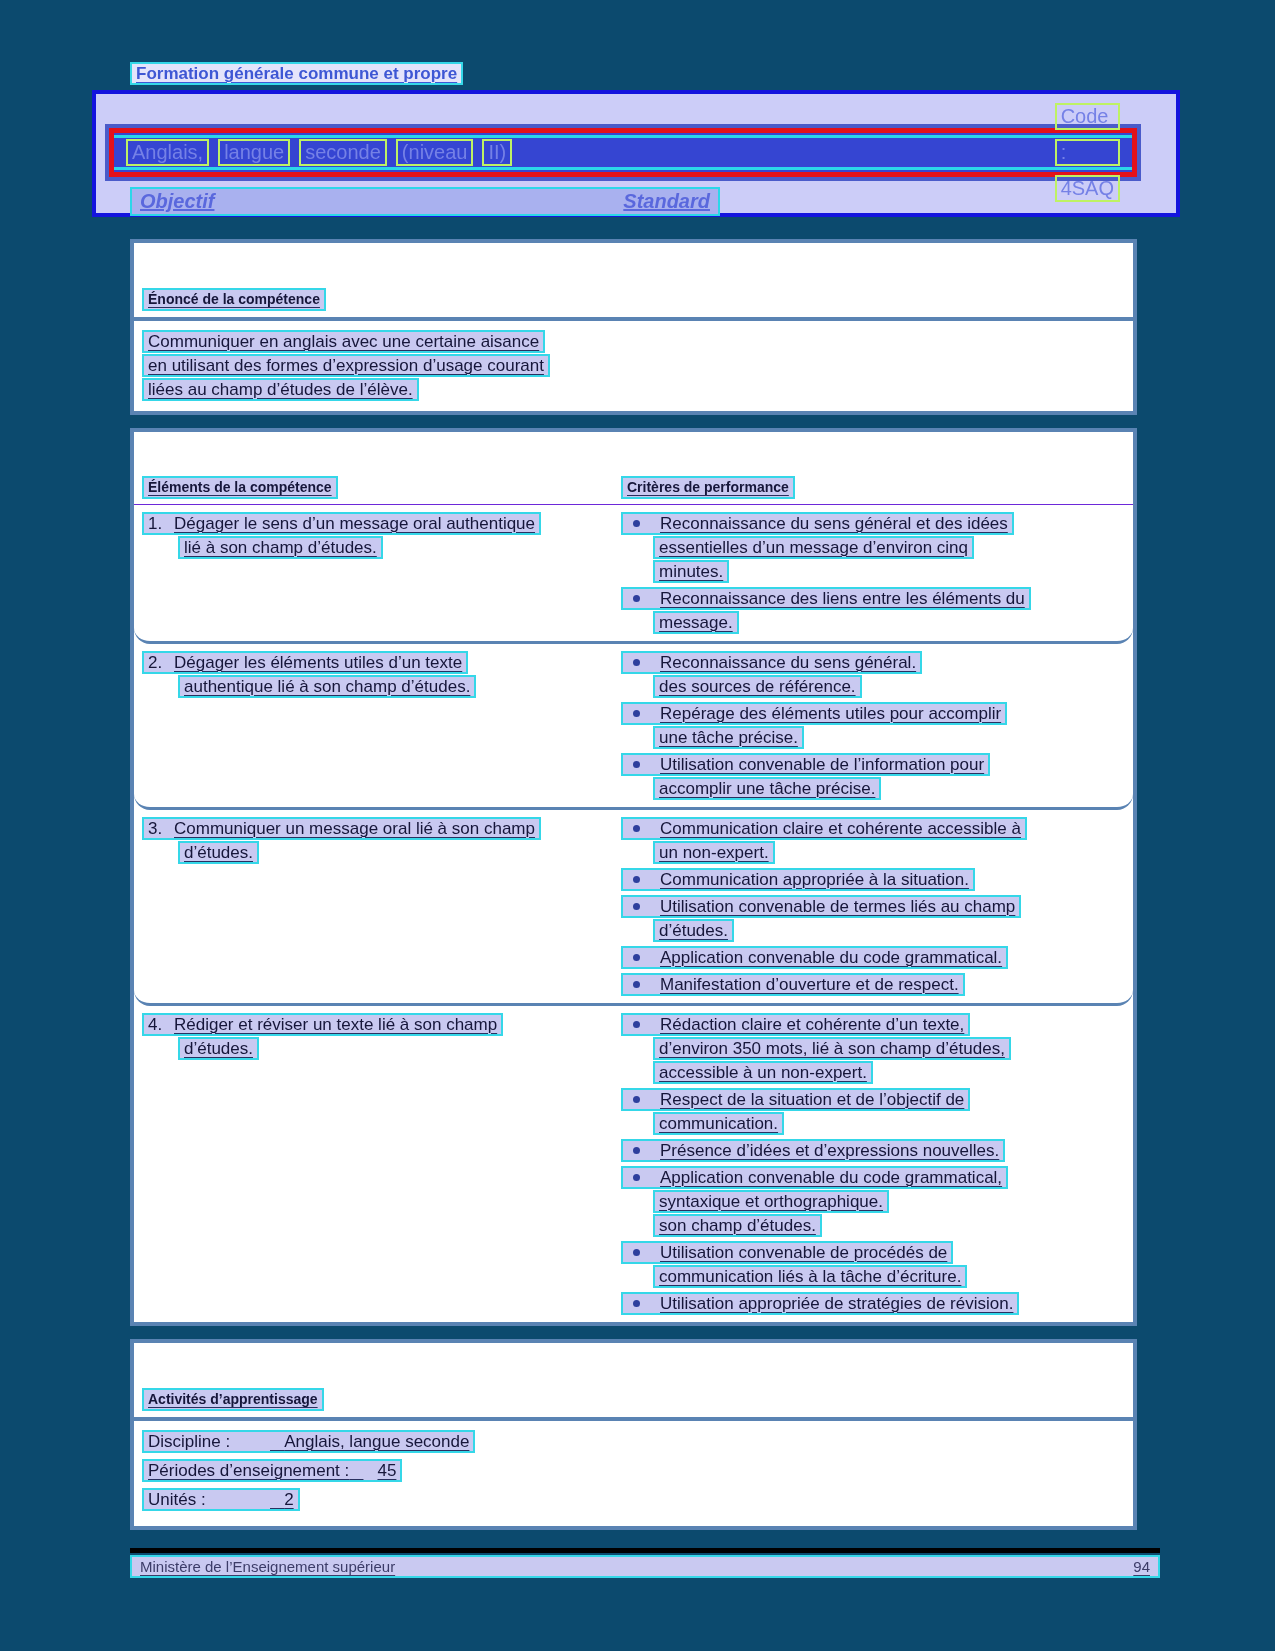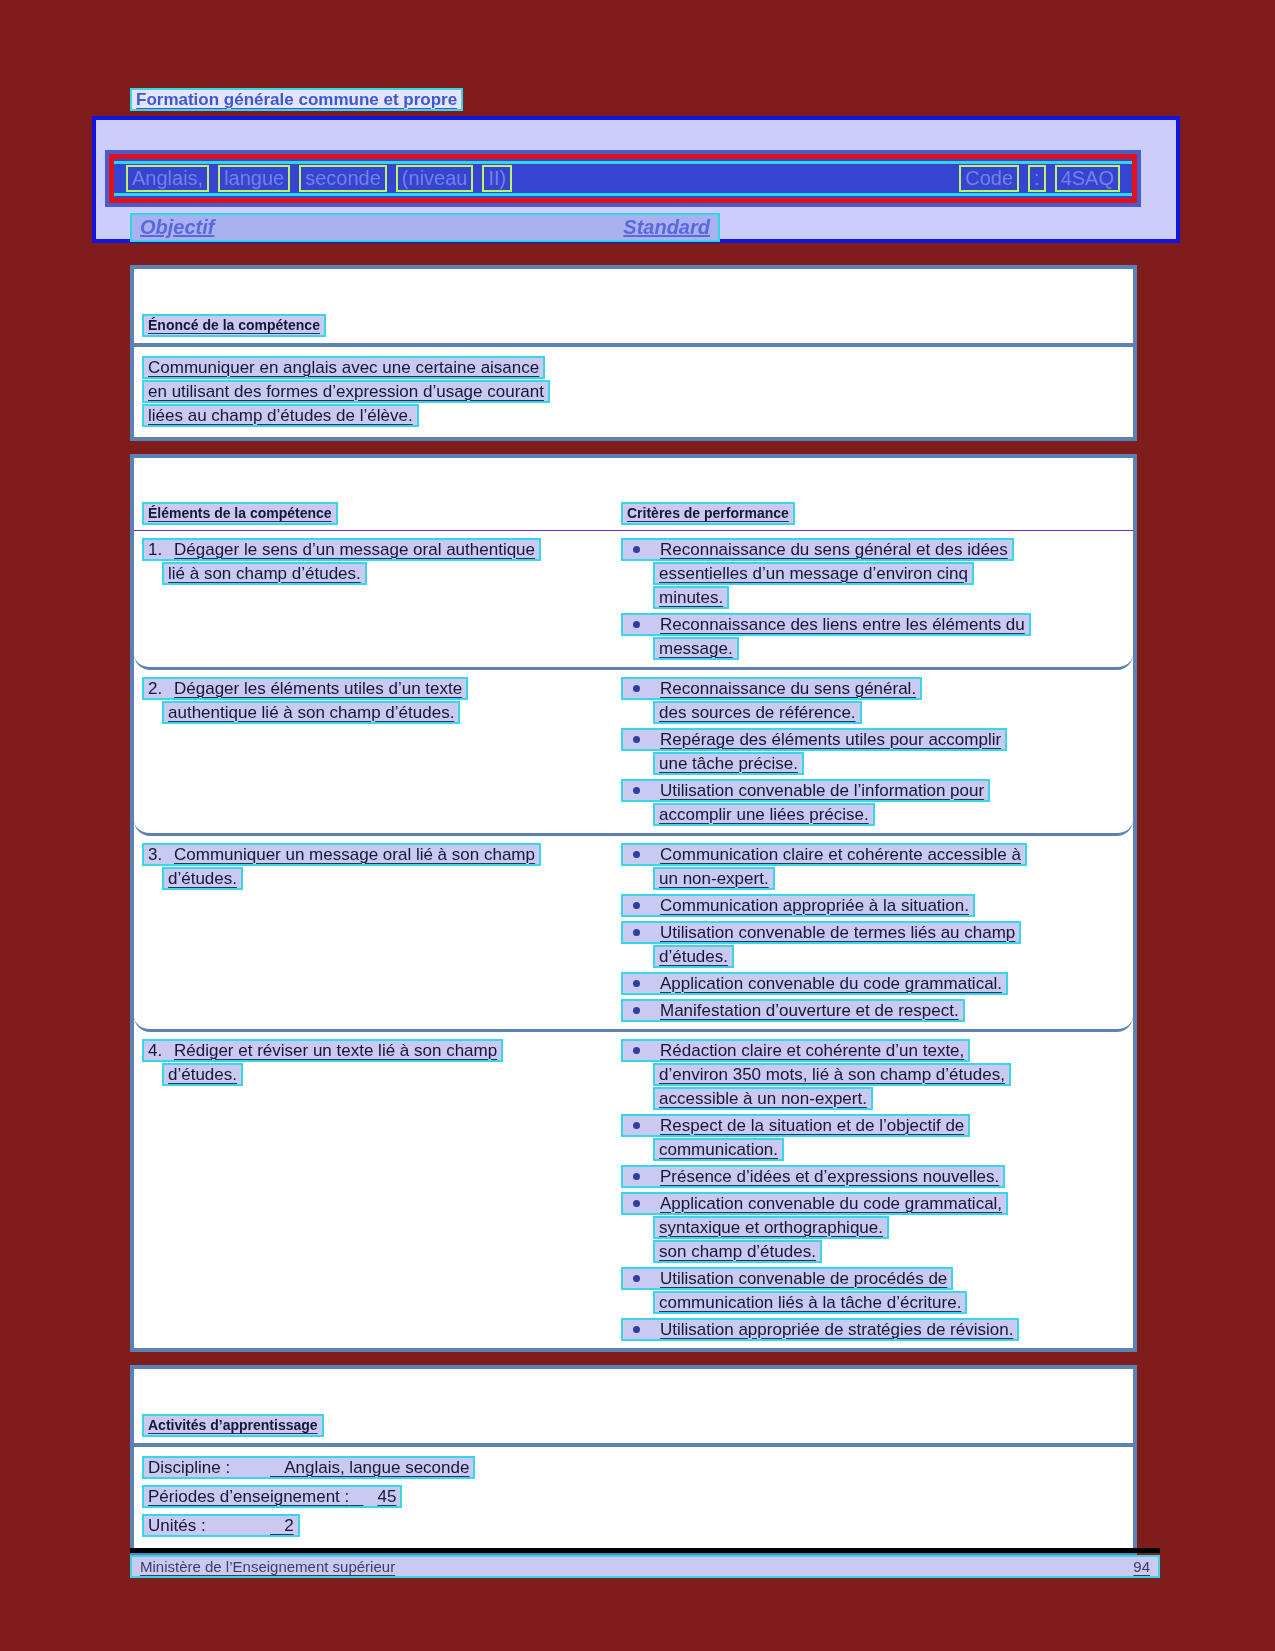--- a/index.html
+++ b/index.html
@@ -1,18 +1,18 @@
 <!DOCTYPE html>
 <html><head>
 <meta charset="utf-8">
 <style>
   html,body { margin:0; padding:0; background:#ffffff; }
   .doc {
     position:relative; width:1275px; height:1651px; overflow:hidden;
-    background:#7f1d1d; box-sizing:border-box; padding-top:88px;
+    background:#0c4a6e; box-sizing:border-box; padding-top:62px;
     font-family:"Liberation Sans", sans-serif; color:#16163a;
   }
   
   .hl {
     display:inline-block; background:#c9c9f1; border:2px solid #35d7e8;
     padding:0 4px; line-height:19px; font-size:17px;
     text-decoration:underline; text-decoration-thickness:1px; text-underline-offset:3px;
     text-decoration-color:#2a3060; white-space:nowrap;
   }
   .line { margin-bottom:1px; }
@@ -49,21 +49,21 @@
   .box { margin:13px 0 0 130px; width:1007px; box-sizing:border-box; border:4px solid #5a83b3; background:#fff; }
   .box.enonce { margin-top:22px; }
   .box-header { padding:7px 8px 6px; border-bottom:4px solid #5a83b3; }
   .box-body { padding:9px 8px; }
 
   
   .thead { display:grid; grid-template-columns:479px 1fr; padding:6px 8px 5px; border-bottom:1px solid #6d28d9; }
   .trow  { display:grid; grid-template-columns:479px 1fr; padding:7px 8px 6px; border-bottom:3px solid #5a83b3;border-radius:16px; }
   .trow:last-child { border-bottom:none; }
   .num { display:inline-block; width:26px; }
-  .el-line.cont { margin-left:20px; }
+  .el-line.cont { margin-left:36px; }
   .cr-line.cont { margin-left:32px; }
   .cr-line.new-bullet { margin-top:4px; }
   .bullet { display:inline-block; width:7px; height:7px; border-radius:50%; background:#2e3f9d; margin:0 20px 2px 6px; vertical-align:middle; }
 
   
   .act-line { margin-bottom:6px; }
   .act-line-0 .lbl, .act-line-2 .lbl { display:inline-block; min-width:122px; }
   .act-line-1 .val { margin-left:14px; }
 
   
@@ -90,21 +90,21 @@
       <div class="banner-red">
         <div class="banner-inner">
           <span class="banner-title-words" style="display:flex;gap:9px;">
               <span class="word">Anglais,</span>
               <span class="word">langue</span>
               <span class="word">seconde</span>
               <span class="word">(niveau</span>
               <span class="word">II)</span>
             </span>
           <span class="flex-spacer"></span>
-          <span class="banner-code-words" style="display:flex;gap:9px;">
+          <span class="banner-code-words" style="display:flex;gap:9px;flex-direction:column;">
               <span class="word">Code</span>
               <span class="word">:</span>
               <span class="word">4SAQ</span>
             </span>
         </div>
       </div>
     </div>
     <div class="objstd-row">
       <div class="objstd">
         <span>Objectif</span>
@@ -151,21 +151,21 @@
           <div class="cell-el">
             <div class="line el-line"><span class="hl"><span class="num">2.</span><span>Dégager les éléments utiles d’un texte</span></span></div>
             <div class="line el-line cont"><span class="hl"><span>authentique lié à son champ d’études.</span></span></div>
           </div>
           <div class="cell-cr">
             <div class="line cr-line"><span class="hl"><span class="bullet"></span><span>Reconnaissance du sens général.</span></span></div>
             <div class="line cr-line cont"><span class="hl"><span>des sources de référence.</span></span></div>
             <div class="line cr-line new-bullet"><span class="hl"><span class="bullet"></span><span>Repérage des éléments utiles pour accomplir</span></span></div>
             <div class="line cr-line cont"><span class="hl"><span>une tâche précise.</span></span></div>
             <div class="line cr-line new-bullet"><span class="hl"><span class="bullet"></span><span>Utilisation convenable de l’information pour</span></span></div>
-            <div class="line cr-line cont"><span class="hl"><span>accomplir une liées précise.</span></span></div>
+            <div class="line cr-line cont"><span class="hl"><span>accomplir une tâche précise.</span></span></div>
           </div>
         </div>
         <div class="trow">
           <div class="cell-el">
             <div class="line el-line"><span class="hl"><span class="num">3.</span><span>Communiquer un message oral lié à son champ</span></span></div>
             <div class="line el-line cont"><span class="hl"><span>d’études.</span></span></div>
           </div>
           <div class="cell-cr">
             <div class="line cr-line"><span class="hl"><span class="bullet"></span><span>Communication claire et cohérente accessible à</span></span></div>
             <div class="line cr-line cont"><span class="hl"><span>un non-expert.</span></span></div>

